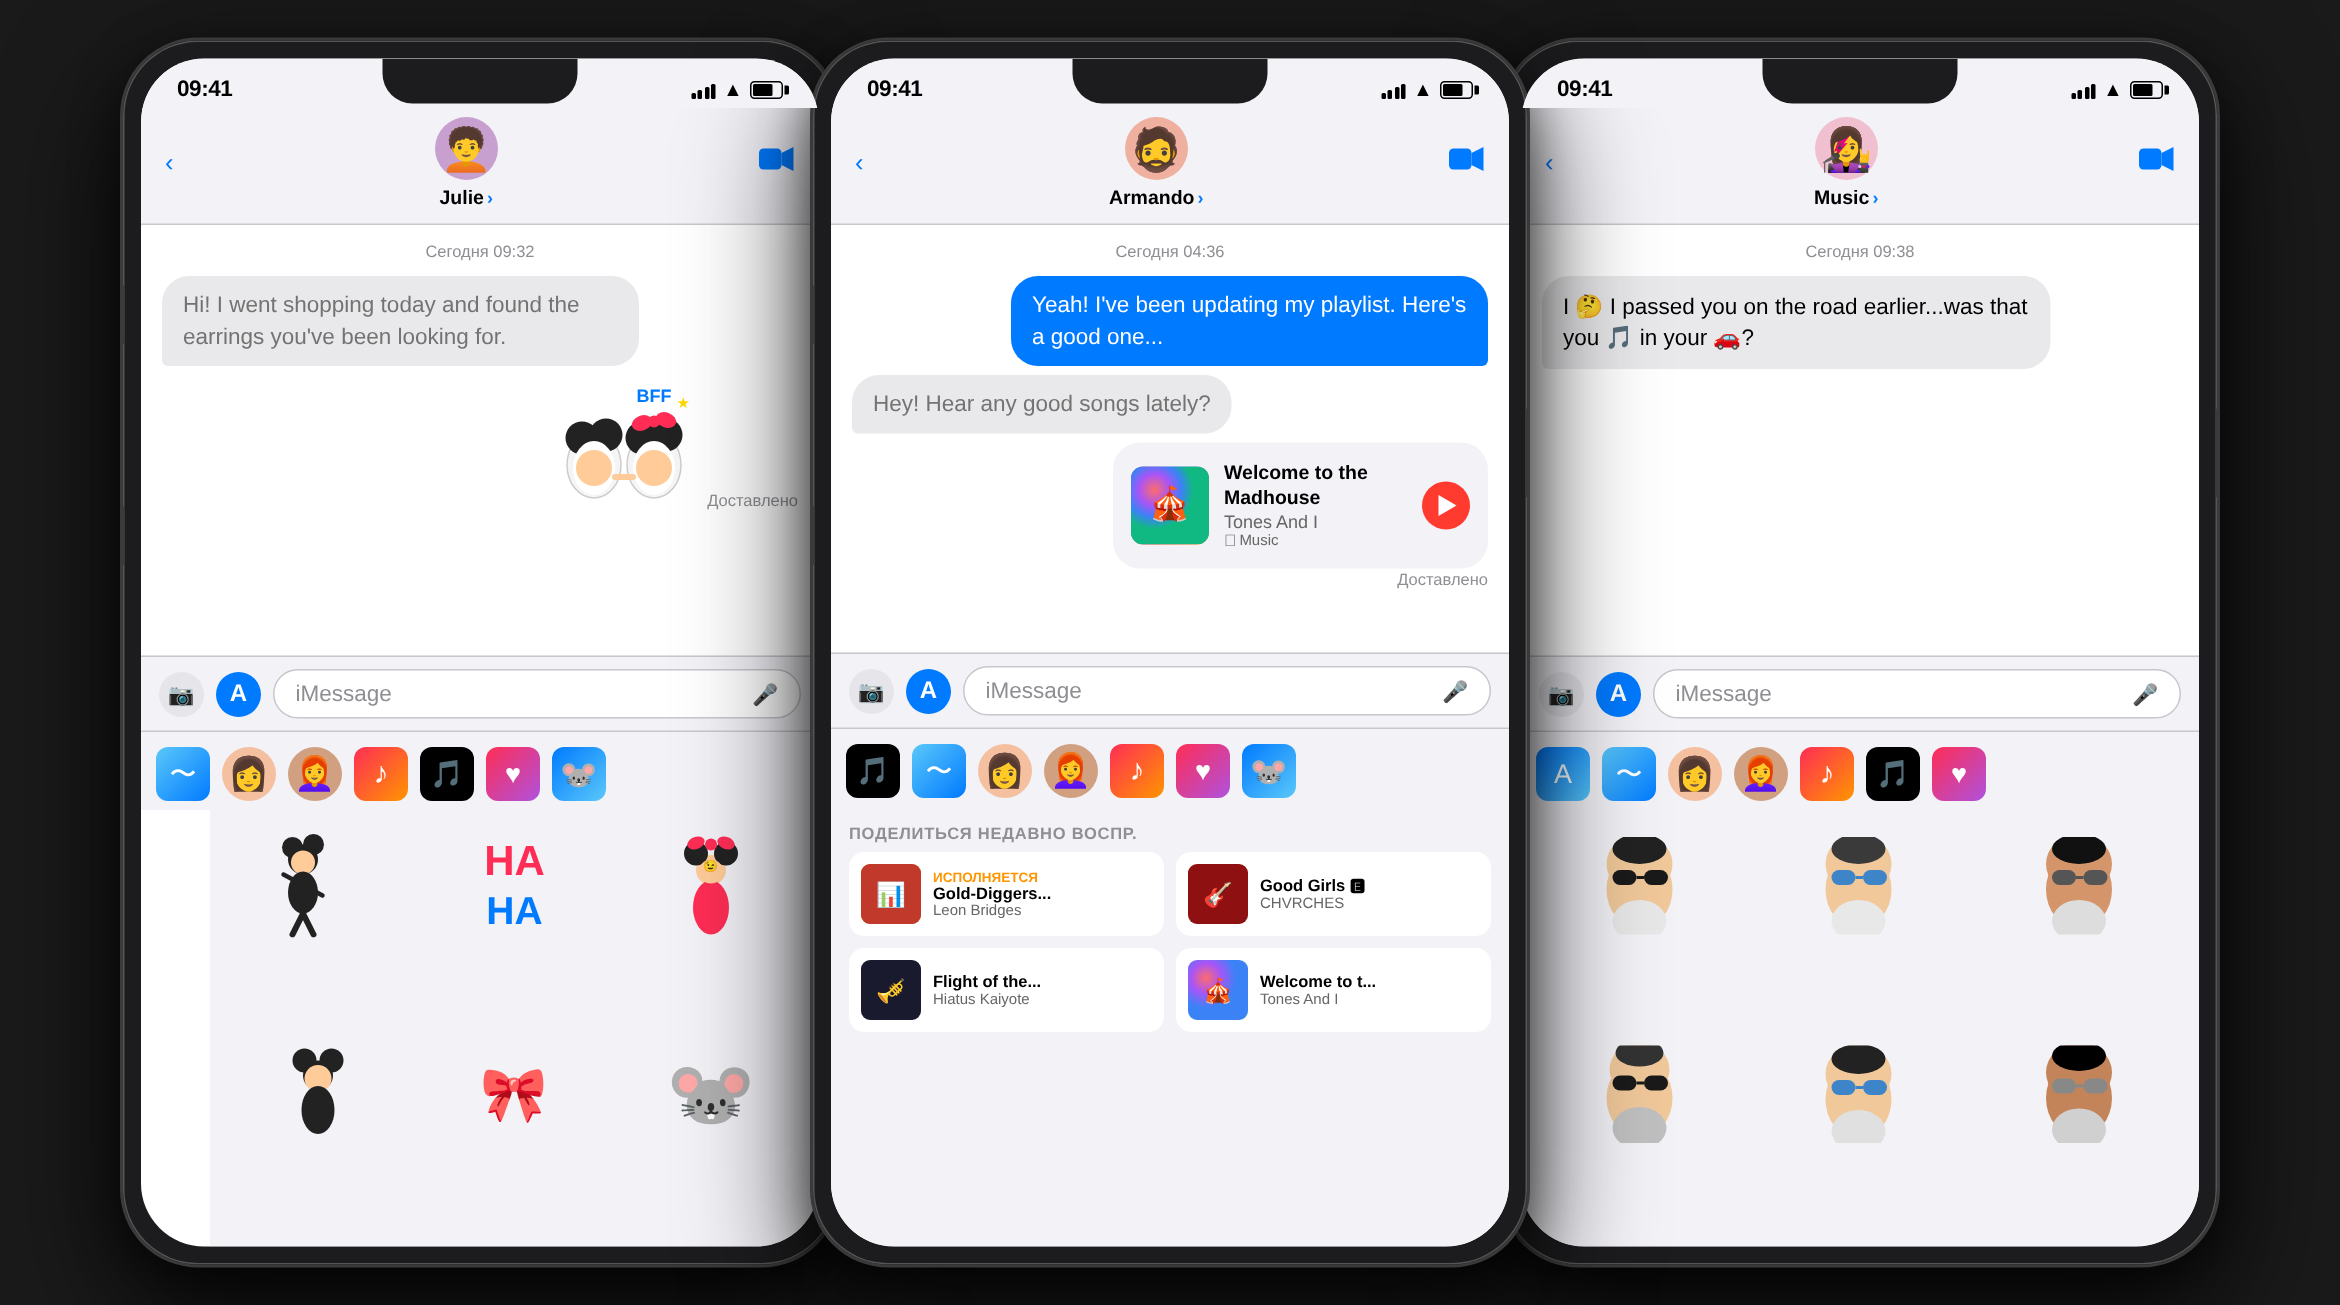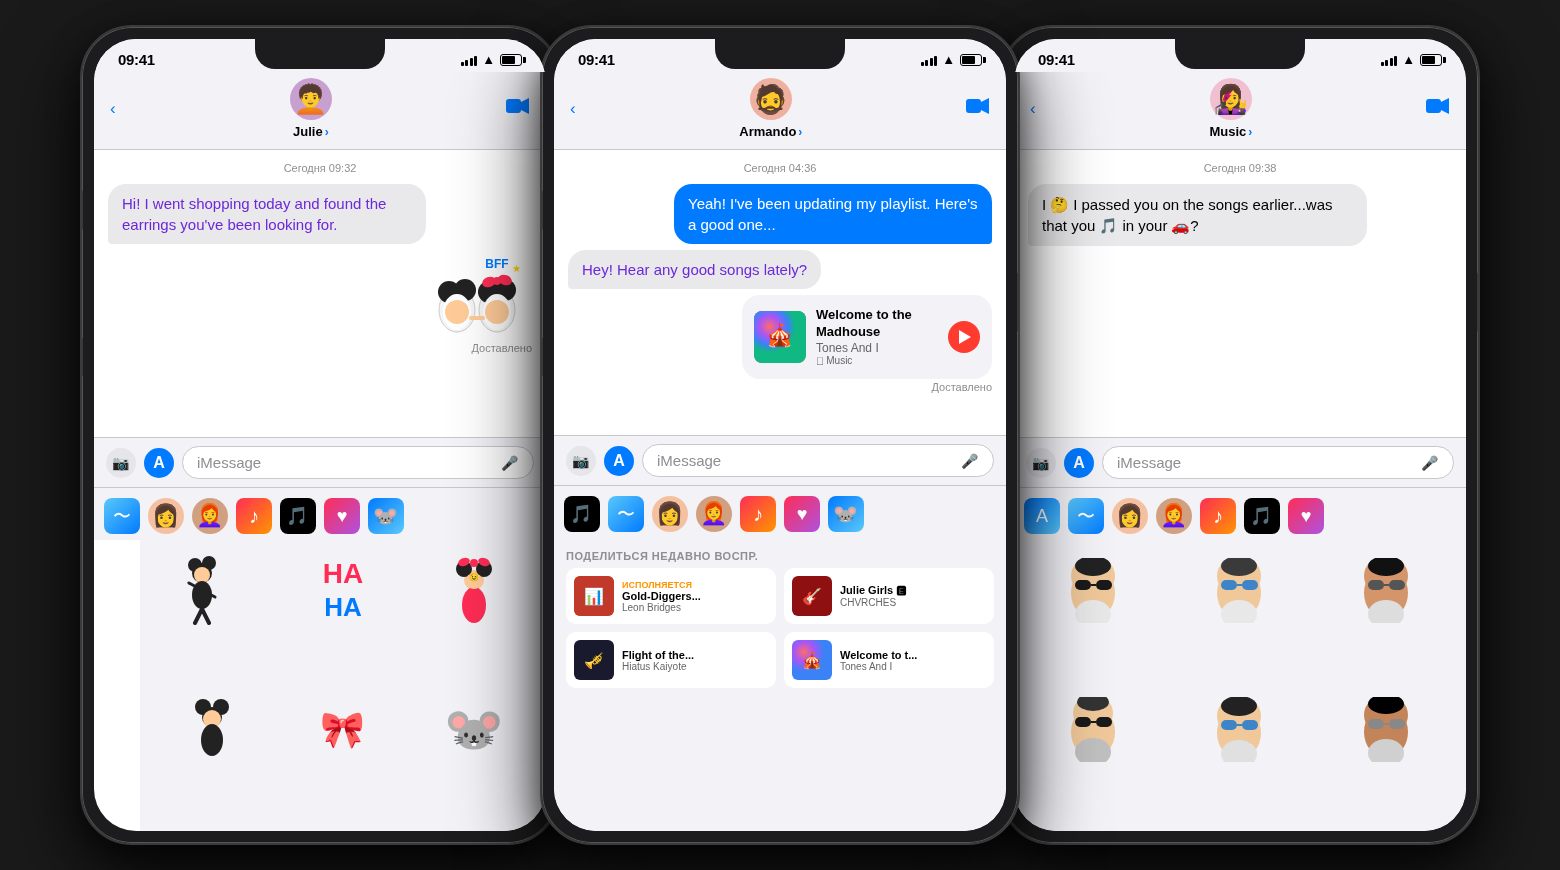--- a/index.html
+++ b/index.html
@@ -197,21 +197,21 @@
       max-width: 75%;
       padding: 9px 14px;
       border-radius: 18px;
       font-size: 15px;
       line-height: 1.4;
       word-break: break-word;
     }
 
     .bubble-received {
       background: #e9e9eb;
-      color: #6d28d9;
+      color: #737373;
       border-bottom-left-radius: 4px;
       align-self: flex-start;
     }
 
     .bubble-sent {
       background: #007aff;
       color: #fff;
       border-bottom-right-radius: 4px;
       align-self: flex-end;
     }
@@ -220,21 +220,21 @@
       text-align: right;
       font-size: 11px;
       color: #8e8e93;
       margin-top: 2px;
     }
 
     
     .sticker-message {
       align-self: flex-end;
       display: flex;
-      flex-direction: column;
+      flex-direction: row;
       align-items: flex-end;
     }
 
     .music-art {
       width: 52px;
       height: 52px;
       border-radius: 8px;
       background: linear-gradient(135deg, #8e44ad, #3498db, #e74c3c, #f39c12);
       flex-shrink: 0;
       display: flex;
@@ -812,21 +812,21 @@
             </div>
 
             <div class="music-panel-item">
               <div class="music-panel-art">
                 <svg width="40" height="40" viewBox="0 0 40 40">
                   <rect width="40" height="40" fill="#8e1010" rx="4"></rect>
                   <text x="20" y="26" font-size="16" text-anchor="middle">🎸</text>
                 </svg>
               </div>
               <div class="music-panel-info">
-                <div class="music-panel-title-text">Julie Girls 🅴</div>
+                <div class="music-panel-title-text">Good Girls 🅴</div>
                 <div class="music-panel-artist">CHVRCHES</div>
               </div>
             </div>
 
             <div class="music-panel-item">
               <div class="music-panel-art">
                 <svg width="40" height="40" viewBox="0 0 40 40">
                   <rect width="40" height="40" fill="#1a1a2e" rx="4"></rect>
                   <text x="20" y="26" font-size="16" text-anchor="middle">🎺</text>
                 </svg>
@@ -901,21 +901,21 @@
             <svg width="24" height="18" viewBox="0 0 24 18" fill="#007aff">
               <rect x="0" y="2" width="15" height="14" rx="3"></rect>
               <polygon points="15,5 23,1 23,17 15,13"></polygon>
             </svg>
           </div>
         </div>
 
         <div class="chat-messages">
           <div class="timestamp-label">Сегодня 09:38</div>
           <div style="align-self:flex-start; background:#e9e9eb; border-radius:18px; border-bottom-left-radius:4px; padding:10px 14px; max-width:80%; font-size:15px; line-height:1.4;">
-            I 🤔 I passed you on the songs earlier...was that you 🎵 in your 🚗?
+            I 🤔 I passed you on the road earlier...was that you 🎵 in your 🚗?
           </div>
         </div>
 
         <div class="input-area">
           <div class="input-icon-btn">📷</div>
           <div class="input-icon-btn blue" style="font-size:16px; font-weight:bold; color:#fff;">A</div>
           <div class="input-field">
             <span style="color:#8e8e93; font-size:15px;">iMessage</span>
             <span class="mic-icon">🎤</span>
           </div>

